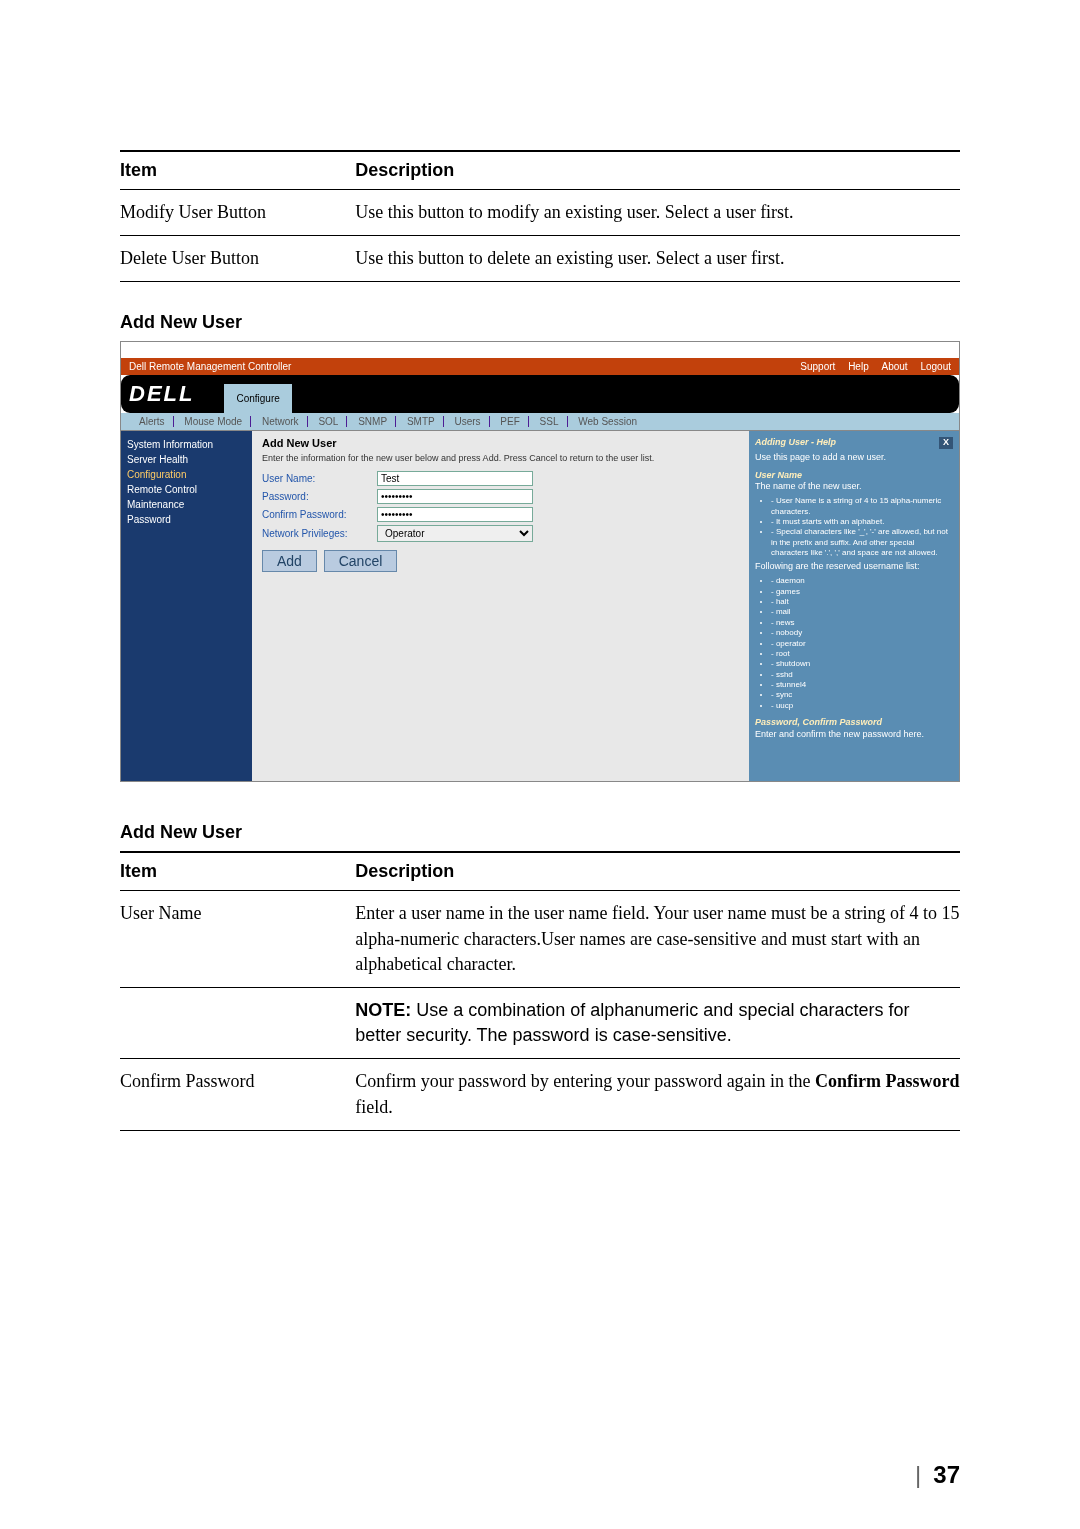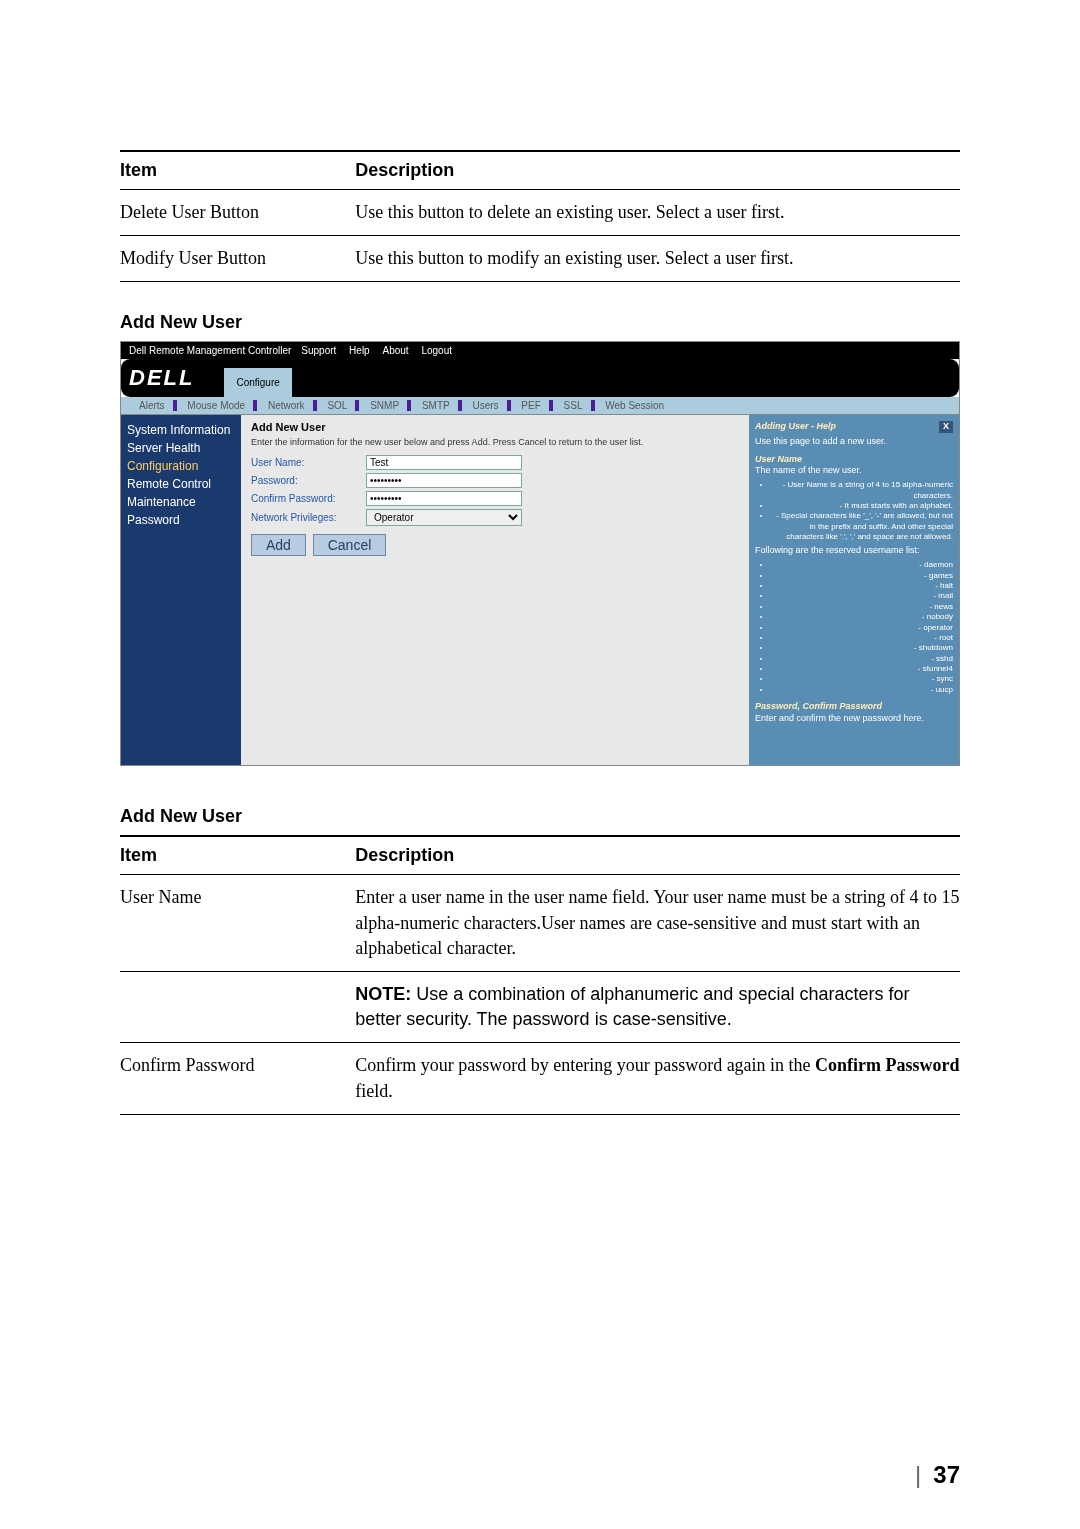--- a/index.html
+++ b/index.html
@@ -43,25 +43,27 @@
     }
     .screenshot {
       width: 100%;
       border: 1px solid #888;
       font-family: Tahoma, Arial, sans-serif;
       font-size: 10px;
       background: #fff;
       margin-bottom: 40px;
     }
     .ss-titlebar {
-      background: #000000;
+      background: #c2410c;
       color: #fff;
       padding: 3px 8px;
       display: flex;
-      font-size: 10px;
+      justify-content: space-between;
+      font-size: 10px;
+      margin-top: 16px;
     }
     .ss-titlebar .right a { color: #fff; margin-left: 10px; text-decoration: none; }
     .ss-header {
       background: #000;
       color: #fff;
       padding: 6px 8px 0 8px;
       display: flex;
       align-items: flex-end;
       border-radius: 9px;
     }
@@ -80,29 +82,29 @@
       padding: 9px 12px;
       font-size: 10px;
     }
     .ss-subtabs {
       background: #aaccdd;
       padding: 3px 10px;
       color: #555;
       font-size: 10px;
       border-bottom: 1px solid #888;
     }
-    .ss-subtabs span { border-right: 4px solid #4c1d95; padding: 0 8px; }
+    .ss-subtabs span { border-right: 1px solid #4c1d95; padding: 0 8px; }
     .ss-subtabs span:last-child { border-right: none; }
     .ss-body { display: flex; min-height: 350px; }
     .ss-sidebar {
-      width: 120px;
+      width: 131px;
       background: #1a3a6e;
       color: #fff;
       padding: 6px;
-      font-size: 12px;
+      font-size: 10px;
     }
     .ss-sidebar div { padding: 2px 0; }
     .ss-sidebar .active { color: #ffcc66; }
     .ss-main {
       flex: 1;
       background: #e8e8e8;
       padding: 6px 10px;
     }
     .ss-main-title { font-weight: bold; font-size: 11px; margin-bottom: 4px; }
     .ss-main-sub { font-size: 9px; margin-bottom: 8px; color: #333; }
@@ -133,21 +135,21 @@
       font-style: italic;
       color: #ffeebb;
       margin-bottom: 3px;
       display: flex;
       justify-content: space-between;
     }
     .ss-help .hdr .close {
       background: #335577; color: #fff; padding: 0 4px; font-style: normal;
     }
     .ss-help .sect { font-weight: bold; font-style: italic; color: #ffeebb; margin-top: 6px; }
-    .ss-help ul { margin: 3px 0 3px 16px; text-align: right; }
+    .ss-help ul { margin: 3px 0 3px 16px; }
     .ss-help ul li { font-size: 8px; }
     .note-bold {
       font-family: Arial, Helvetica, sans-serif;
       font-weight: bold;
     }
     .note-text {
       font-family: Arial, Helvetica, sans-serif;
     }
     .page-num {
       position: absolute;
@@ -165,26 +167,26 @@
 
 <table class="doc-table">
   <thead>
     <tr>
       <th class="col-item">Item</th>
       <th class="col-desc">Description</th>
     </tr>
   </thead>
   <tbody>
     <tr>
+      <td>Modify User Button</td>
+      <td>Use this button to modify an existing user. Select a user first.</td>
+    </tr>
+    <tr>
       <td>Delete User Button</td>
       <td>Use this button to delete an existing user. Select a user first.</td>
-    </tr>
-    <tr>
-      <td>Modify User Button</td>
-      <td>Use this button to modify an existing user. Select a user first.</td>
     </tr>
   </tbody>
 </table>
 
 <h3 class="section-title">Add New User</h3>
 
 <div class="screenshot">
   <div class="ss-titlebar">
     <span>Dell Remote Management Controller</span>
     <span class="right">

